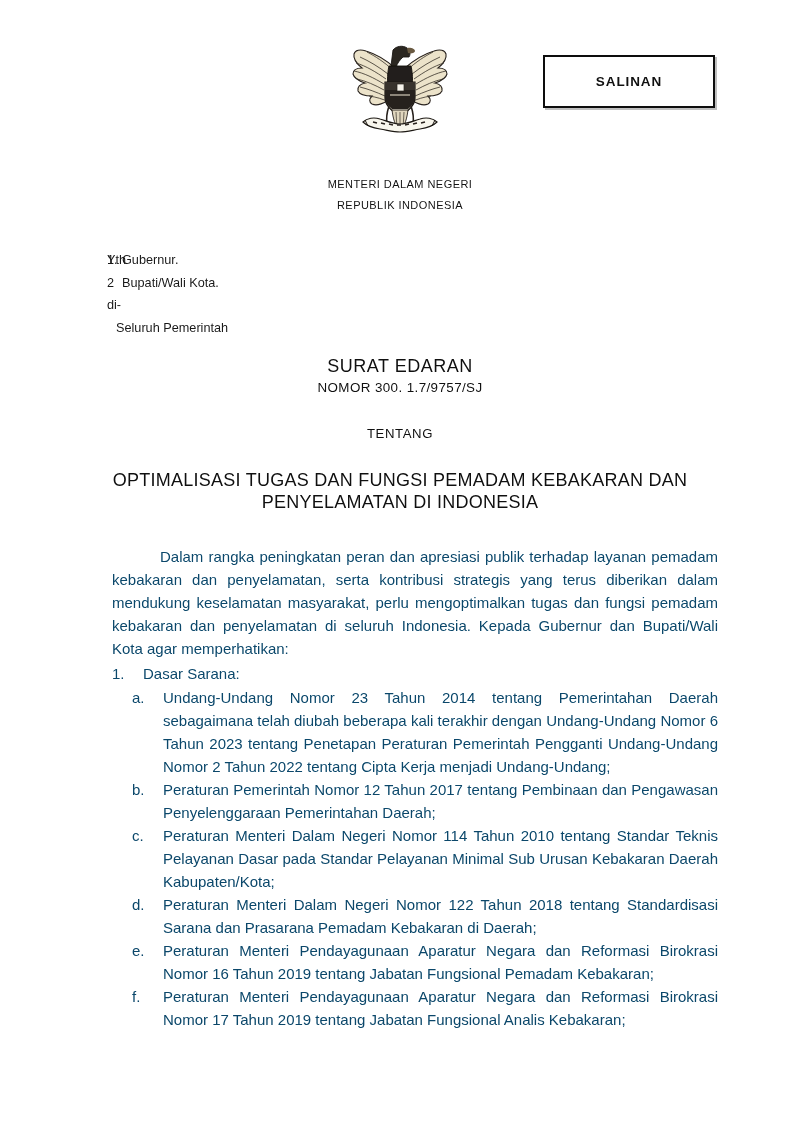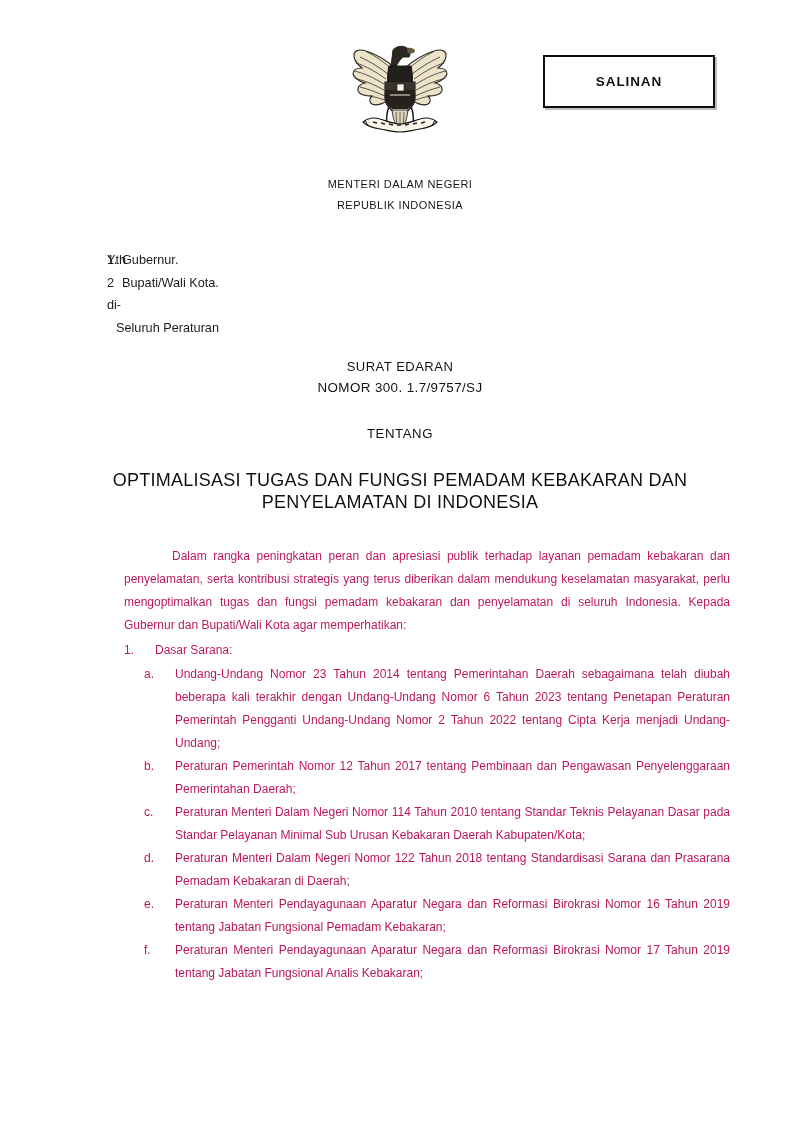--- a/index.html
+++ b/index.html
@@ -99,21 +99,21 @@
   
   .title-block {
     position: absolute;
     left: 0;
     top: 356px;
     width: 800px;
     text-align: center;
     color: #141414;
   }
   .title-block .se {
-    font-size: 13px;
+    font-size: 18px;
     letter-spacing: 0.5px;
     line-height: 21px;
   }
   .title-block .nomor {
     font-size: 13.4px;
     letter-spacing: 0.4px;
     line-height: 21px;
   }
   .title-block .tentang {
     font-size: 13.2px;
@@ -124,26 +124,26 @@
     font-size: 18px;
     letter-spacing: 0.25px;
     line-height: 22px;
     margin-top: 28px;
     padding: 0 95px;
   }
 
   
   .body-wrap {
     position: absolute;
-    left: 124px;
+    left: 112px;
     top: 545px;
     width: 606px;
-    font-size: 12px;
+    font-size: 15px;
     line-height: 23px;
-    color: #be185d;
+    color: #0c4a6e;
   }
   .para {
     text-align: justify;
     text-justify: inter-word;
     text-indent: 48px;
     margin: 0;
   }
 
   
   .num-item {
@@ -250,21 +250,21 @@
   <div class="addressee">
     <span class="yth">Yth</span>
     <div class="list">
       <div class="row">
         <span class="num">1.</span><span>Gubernur.</span>
       </div>
       <div class="row">
         <span class="num">2</span><span>Bupati/Wali Kota.</span>
       </div>
       <div class="row">di-</div>
-      <div class="row sub">Seluruh Peraturan</div>
+      <div class="row sub">Seluruh Pemerintah</div>
     </div>
   </div>
 
   <div class="title-block">
     <div class="se">SURAT EDARAN</div>
     <div class="nomor">NOMOR 300. 1.7/9757/SJ</div>
     <div class="tentang">TENTANG</div>
     <div class="subject">OPTIMALISASI TUGAS DAN FUNGSI PEMADAM KEBAKARAN DAN PENYELAMATAN DI INDONESIA</div>
   </div>
 

